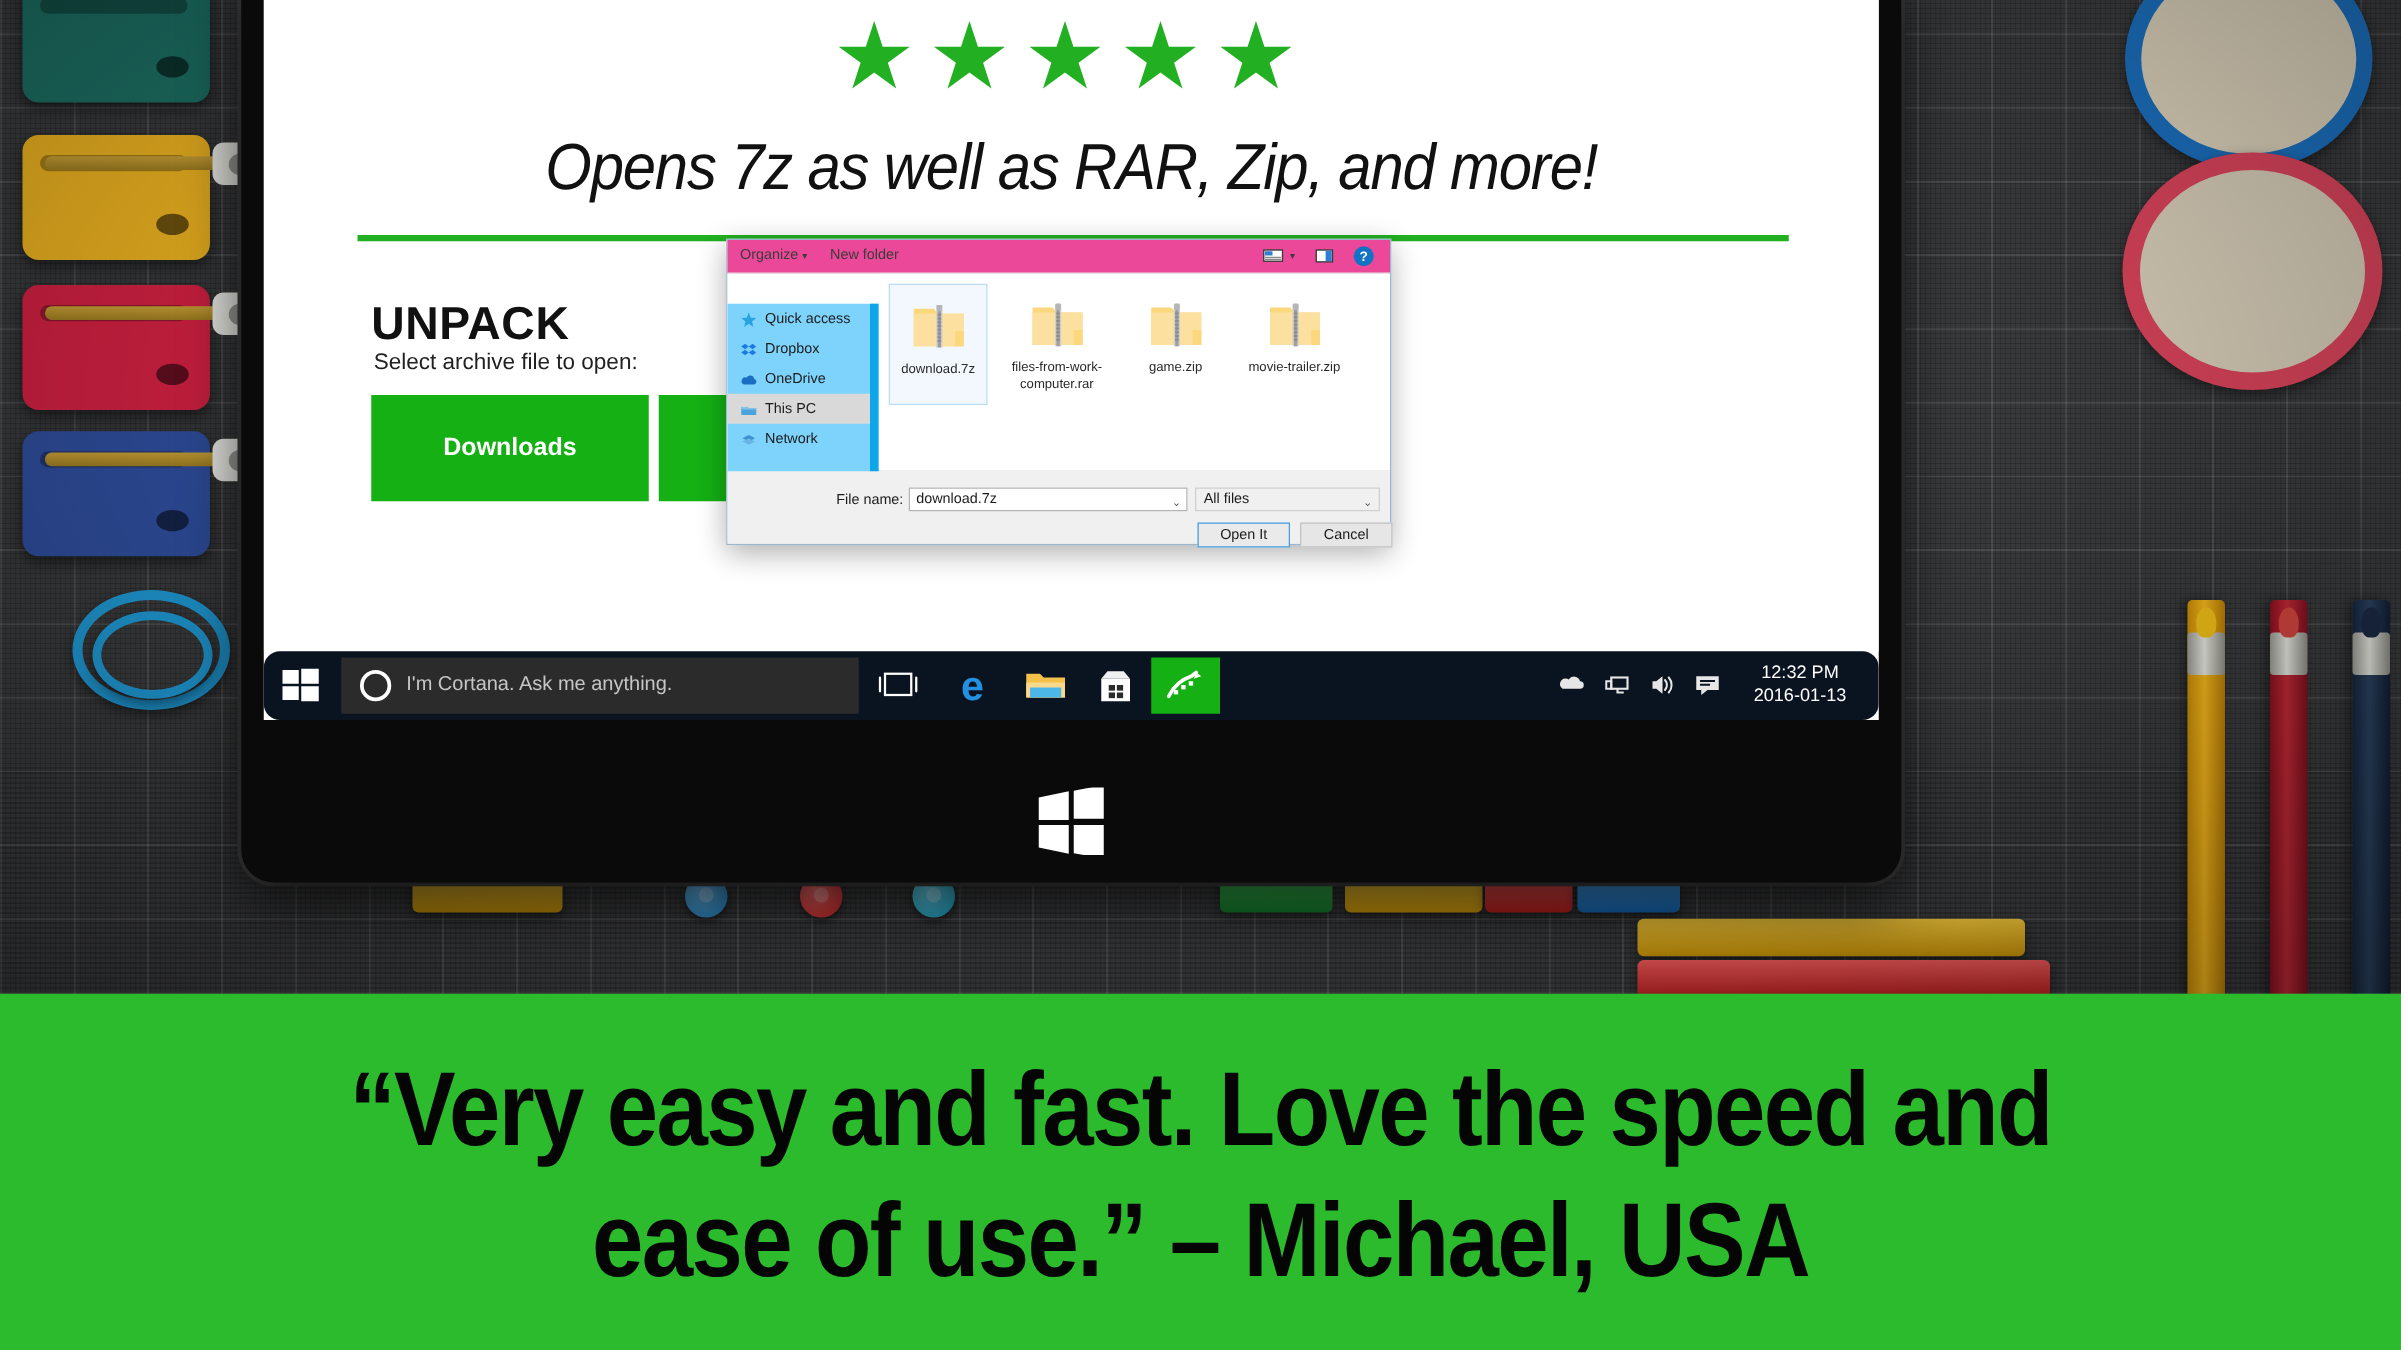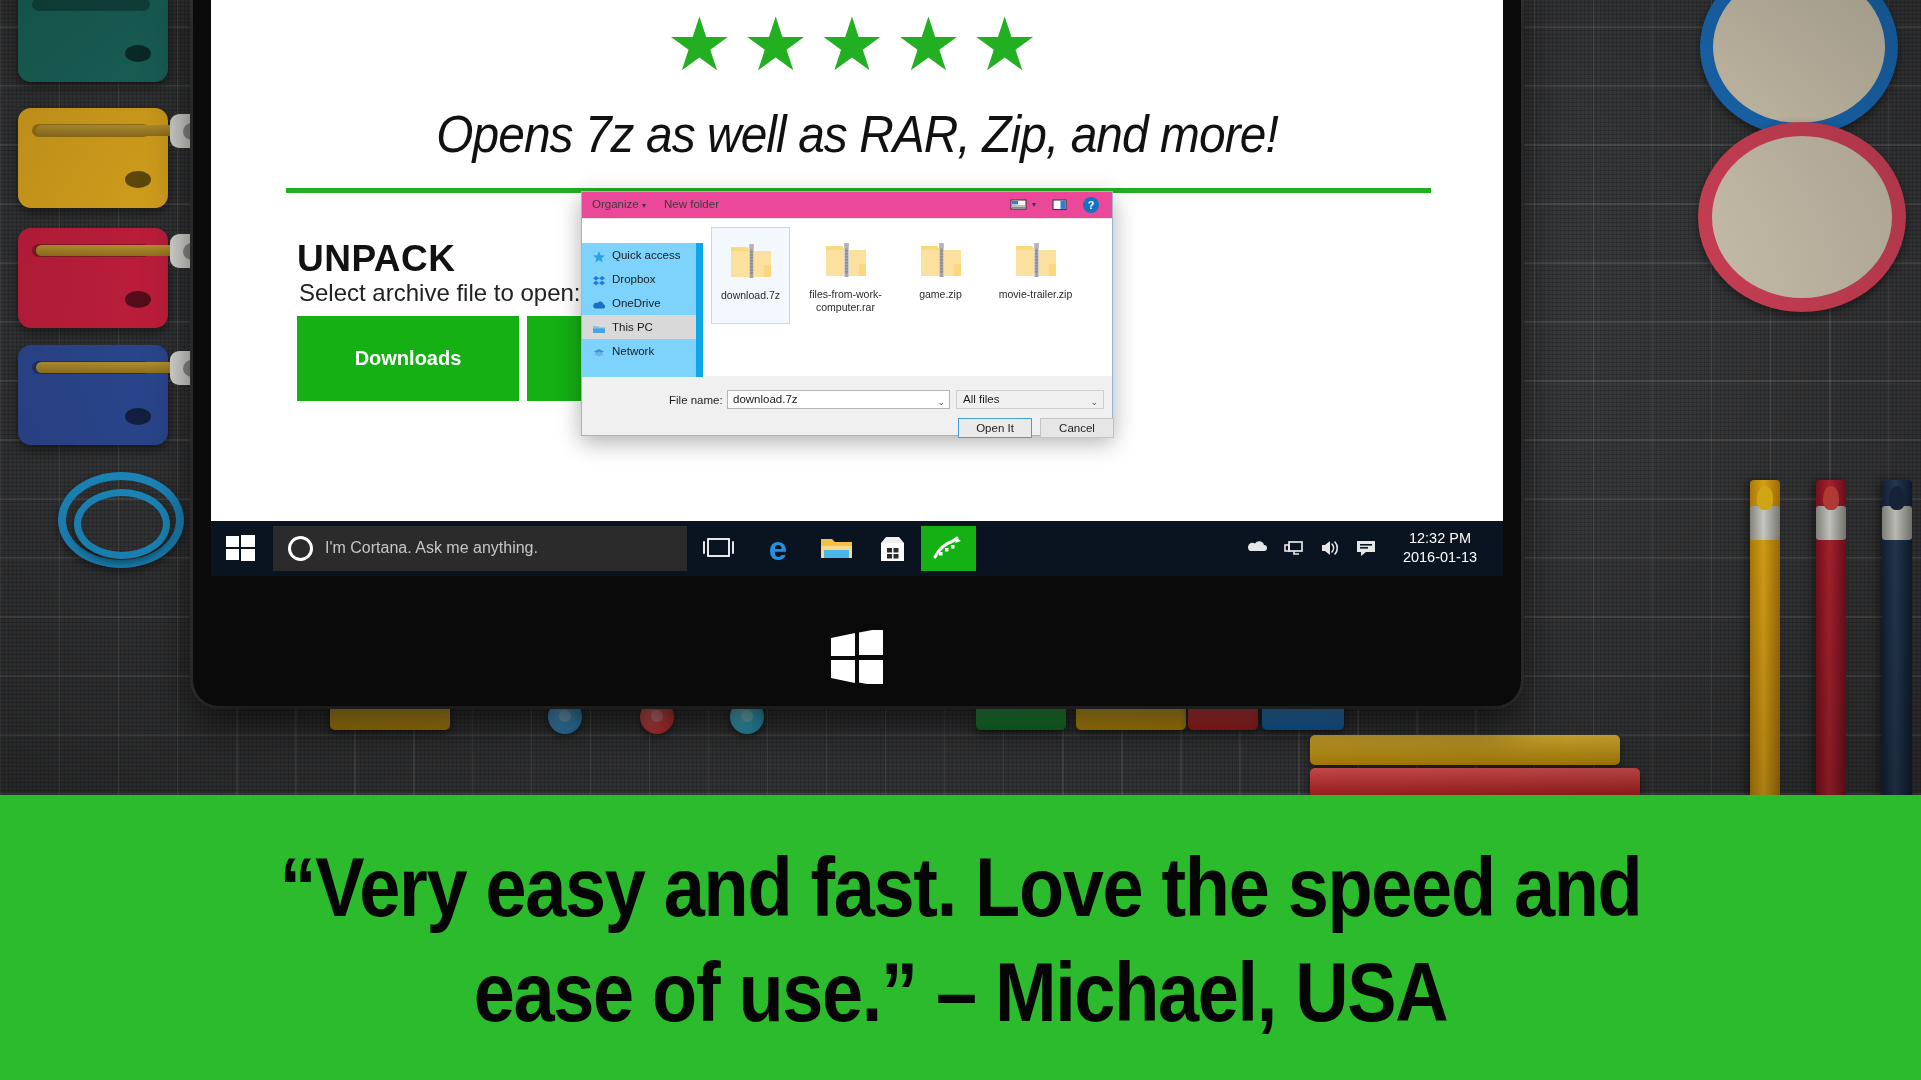--- a/index.html
+++ b/index.html
@@ -112,21 +112,21 @@
   }
   #greenrule {
     position:absolute; left:75px; top:212px; width:1145px; height:5px; background:#22b022;
   }
   #unpack-title {
     position:absolute; left:86px; top:262px;
     font-size:37px; font-weight:bold; color:#111; letter-spacing:.5px;
   }
   #unpack-sub {
     position:absolute; left:88px; top:303px;
-    font-size:24px; color:#222;text-align:center;
+    font-size:18px; color:#222;text-align:center;
   }
   .gbtn {
     position:absolute; background:#14b014; border:none;
     color:#fff; font-size:20px; font-weight:bold; cursor:pointer;
   }
   #btn-downloads { left:86px; top:340px; width:222px; height:85px; }
   #btn-documents { left:316px; top:340px; width:222px; height:85px; }
 
   
   #filedialog {
@@ -188,20 +188,21 @@
     font-size:11.5px; color:#1b1b1b; background:#e6e6e6;
     border:1px solid #c2c2c2; cursor:pointer; font-family:"Liberation Sans", sans-serif;
   }
   #btn-openit { left:376px; border:1px solid #3f9fe0; background:#eaeaea; }
   #btn-cancel { left:458px; }
 
   
   #taskbar {
     position:absolute; left:0; top:545px; width:1292px; height:55px;
     background:#0a1420;
+    border-radius:13px;
   }
   #start-btn { position:absolute; left:14px; top:12px; width:31px; height:30px; cursor:pointer; }
   #cortana {
     position:absolute; left:62px; top:5px; width:414px; height:45px;
     background:#2b2b2b; cursor:text;
   }
   #cortana-ring {
     position:absolute; left:15px; top:10px; width:25px; height:25px;
     border:3px solid #fff; border-radius:50%;
   }

